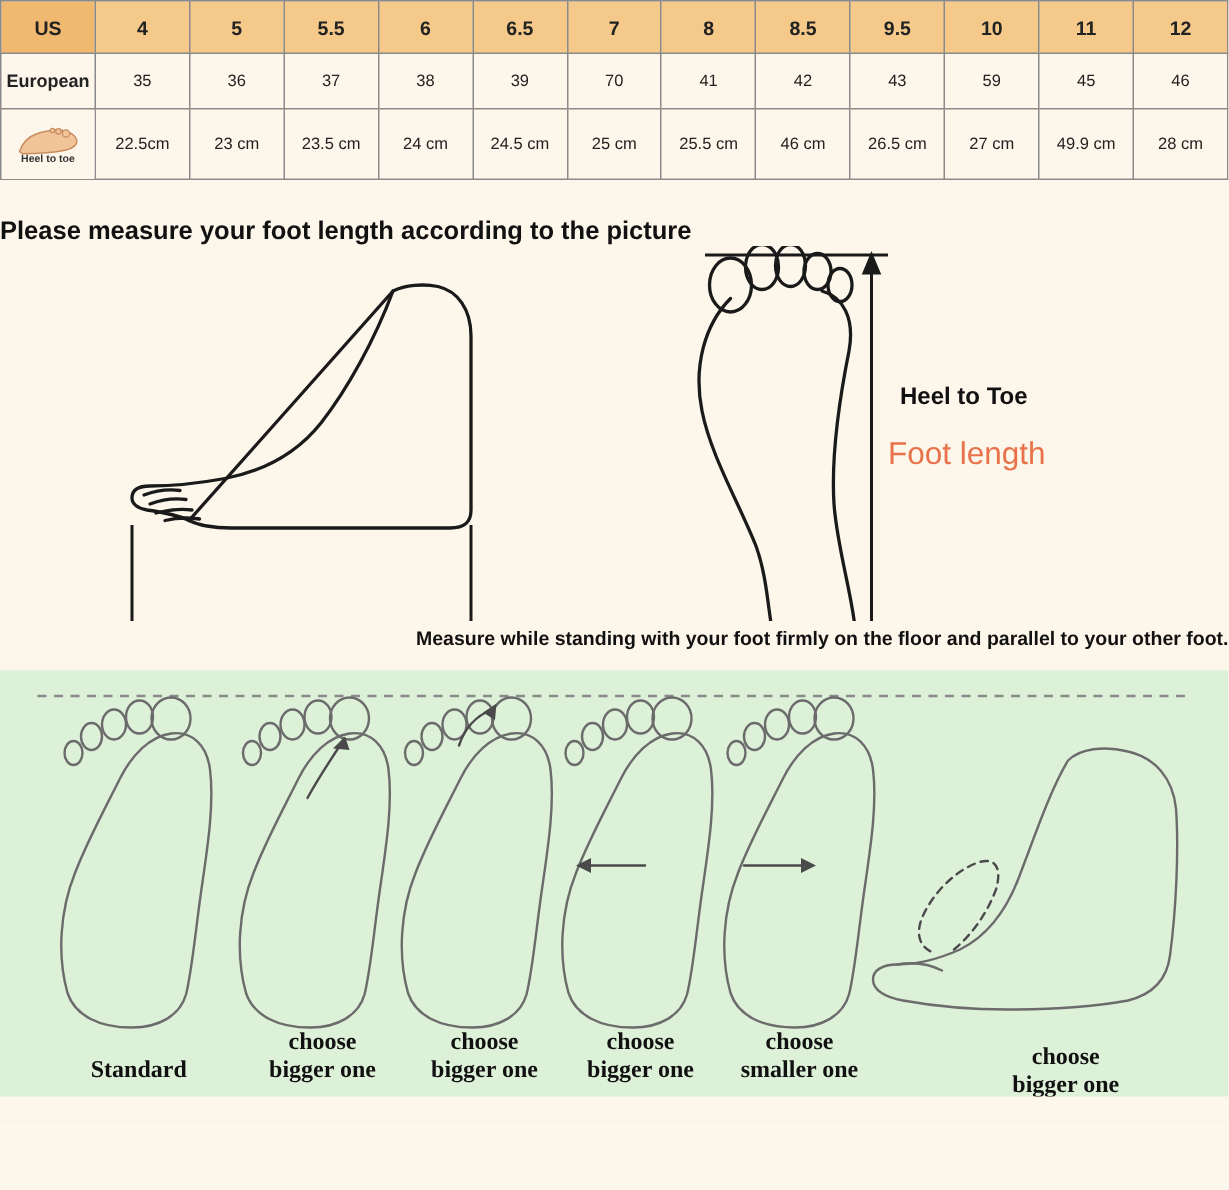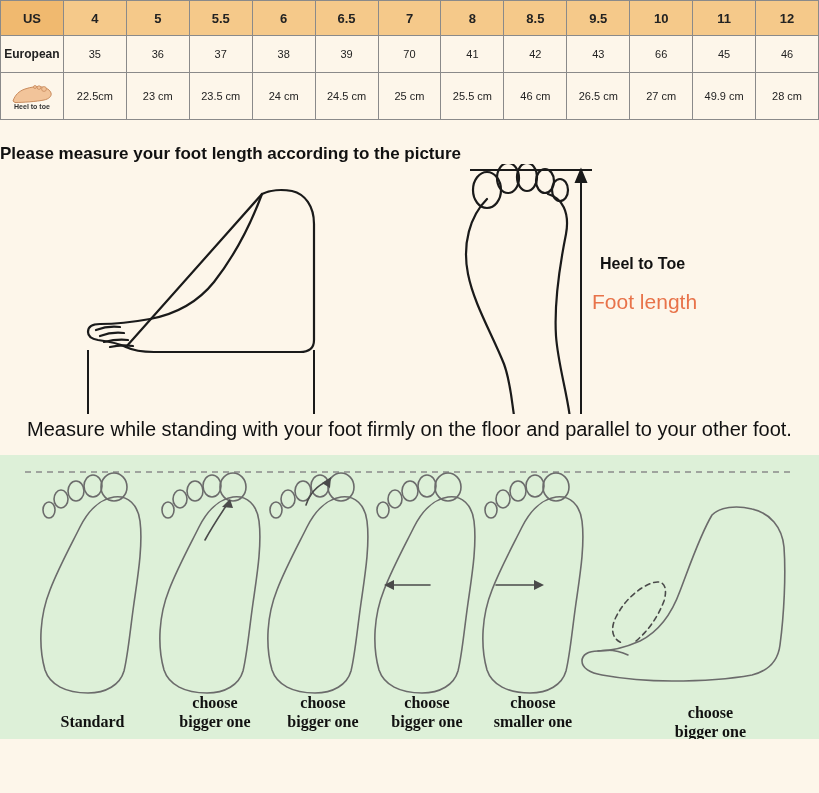--- a/index.html
+++ b/index.html
@@ -77,24 +77,24 @@
     position:relative;
     width:819px;height:250px;
   }
   .label-heel{
     font-size:16px;font-weight:bold;color:#111;
   }
   .label-foot{
     font-size:21px;color:#e8734a;font-family:"Liberation Sans",sans-serif;
   }
   .standing-note{
-    text-align:center;
-    font-size:20px;
+    text-align:right;
+    font-size:13px;
     color:#111;
-    font-weight:normal;
+    font-weight:bold;
     margin-top:4px;
   }
   
   .feet-area{
     position:relative;
     width:819px;height:300px;
     background:#ddf0d8;
     margin-top:14px;
   }
   .feet-caption{
@@ -135,21 +135,21 @@
       <td class="first">European</td>
       <td>35</td>
       <td>36</td>
       <td>37</td>
       <td>38</td>
       <td>39</td>
       <td>70</td>
       <td>41</td>
       <td>42</td>
       <td>43</td>
-      <td>66</td>
+      <td>59</td>
       <td>45</td>
       <td>46</td>
     </tr>
     <tr class="cm">
       <td class="first foot-cell">
         <svg class="foot-ico" viewBox="0 0 46 22">
           <path d="M4 18 C6 12 10 8 16 6 C22 4 28 3 33 4 C38 5 41 7 42 10 C43 13 40 16 35 17 C28 18.5 14 19.5 6 19.5 Z" fill="#f2c49a" stroke="#c98c5e" stroke-width="1"></path>
           <circle cx="35" cy="6" r="2.4" fill="#f2c49a" stroke="#c98c5e" stroke-width="0.8"></circle>
           <circle cx="30" cy="4.6" r="1.8" fill="#f2c49a" stroke="#c98c5e" stroke-width="0.8"></circle>
           <circle cx="26" cy="4" r="1.5" fill="#f2c49a" stroke="#c98c5e" stroke-width="0.8"></circle>

